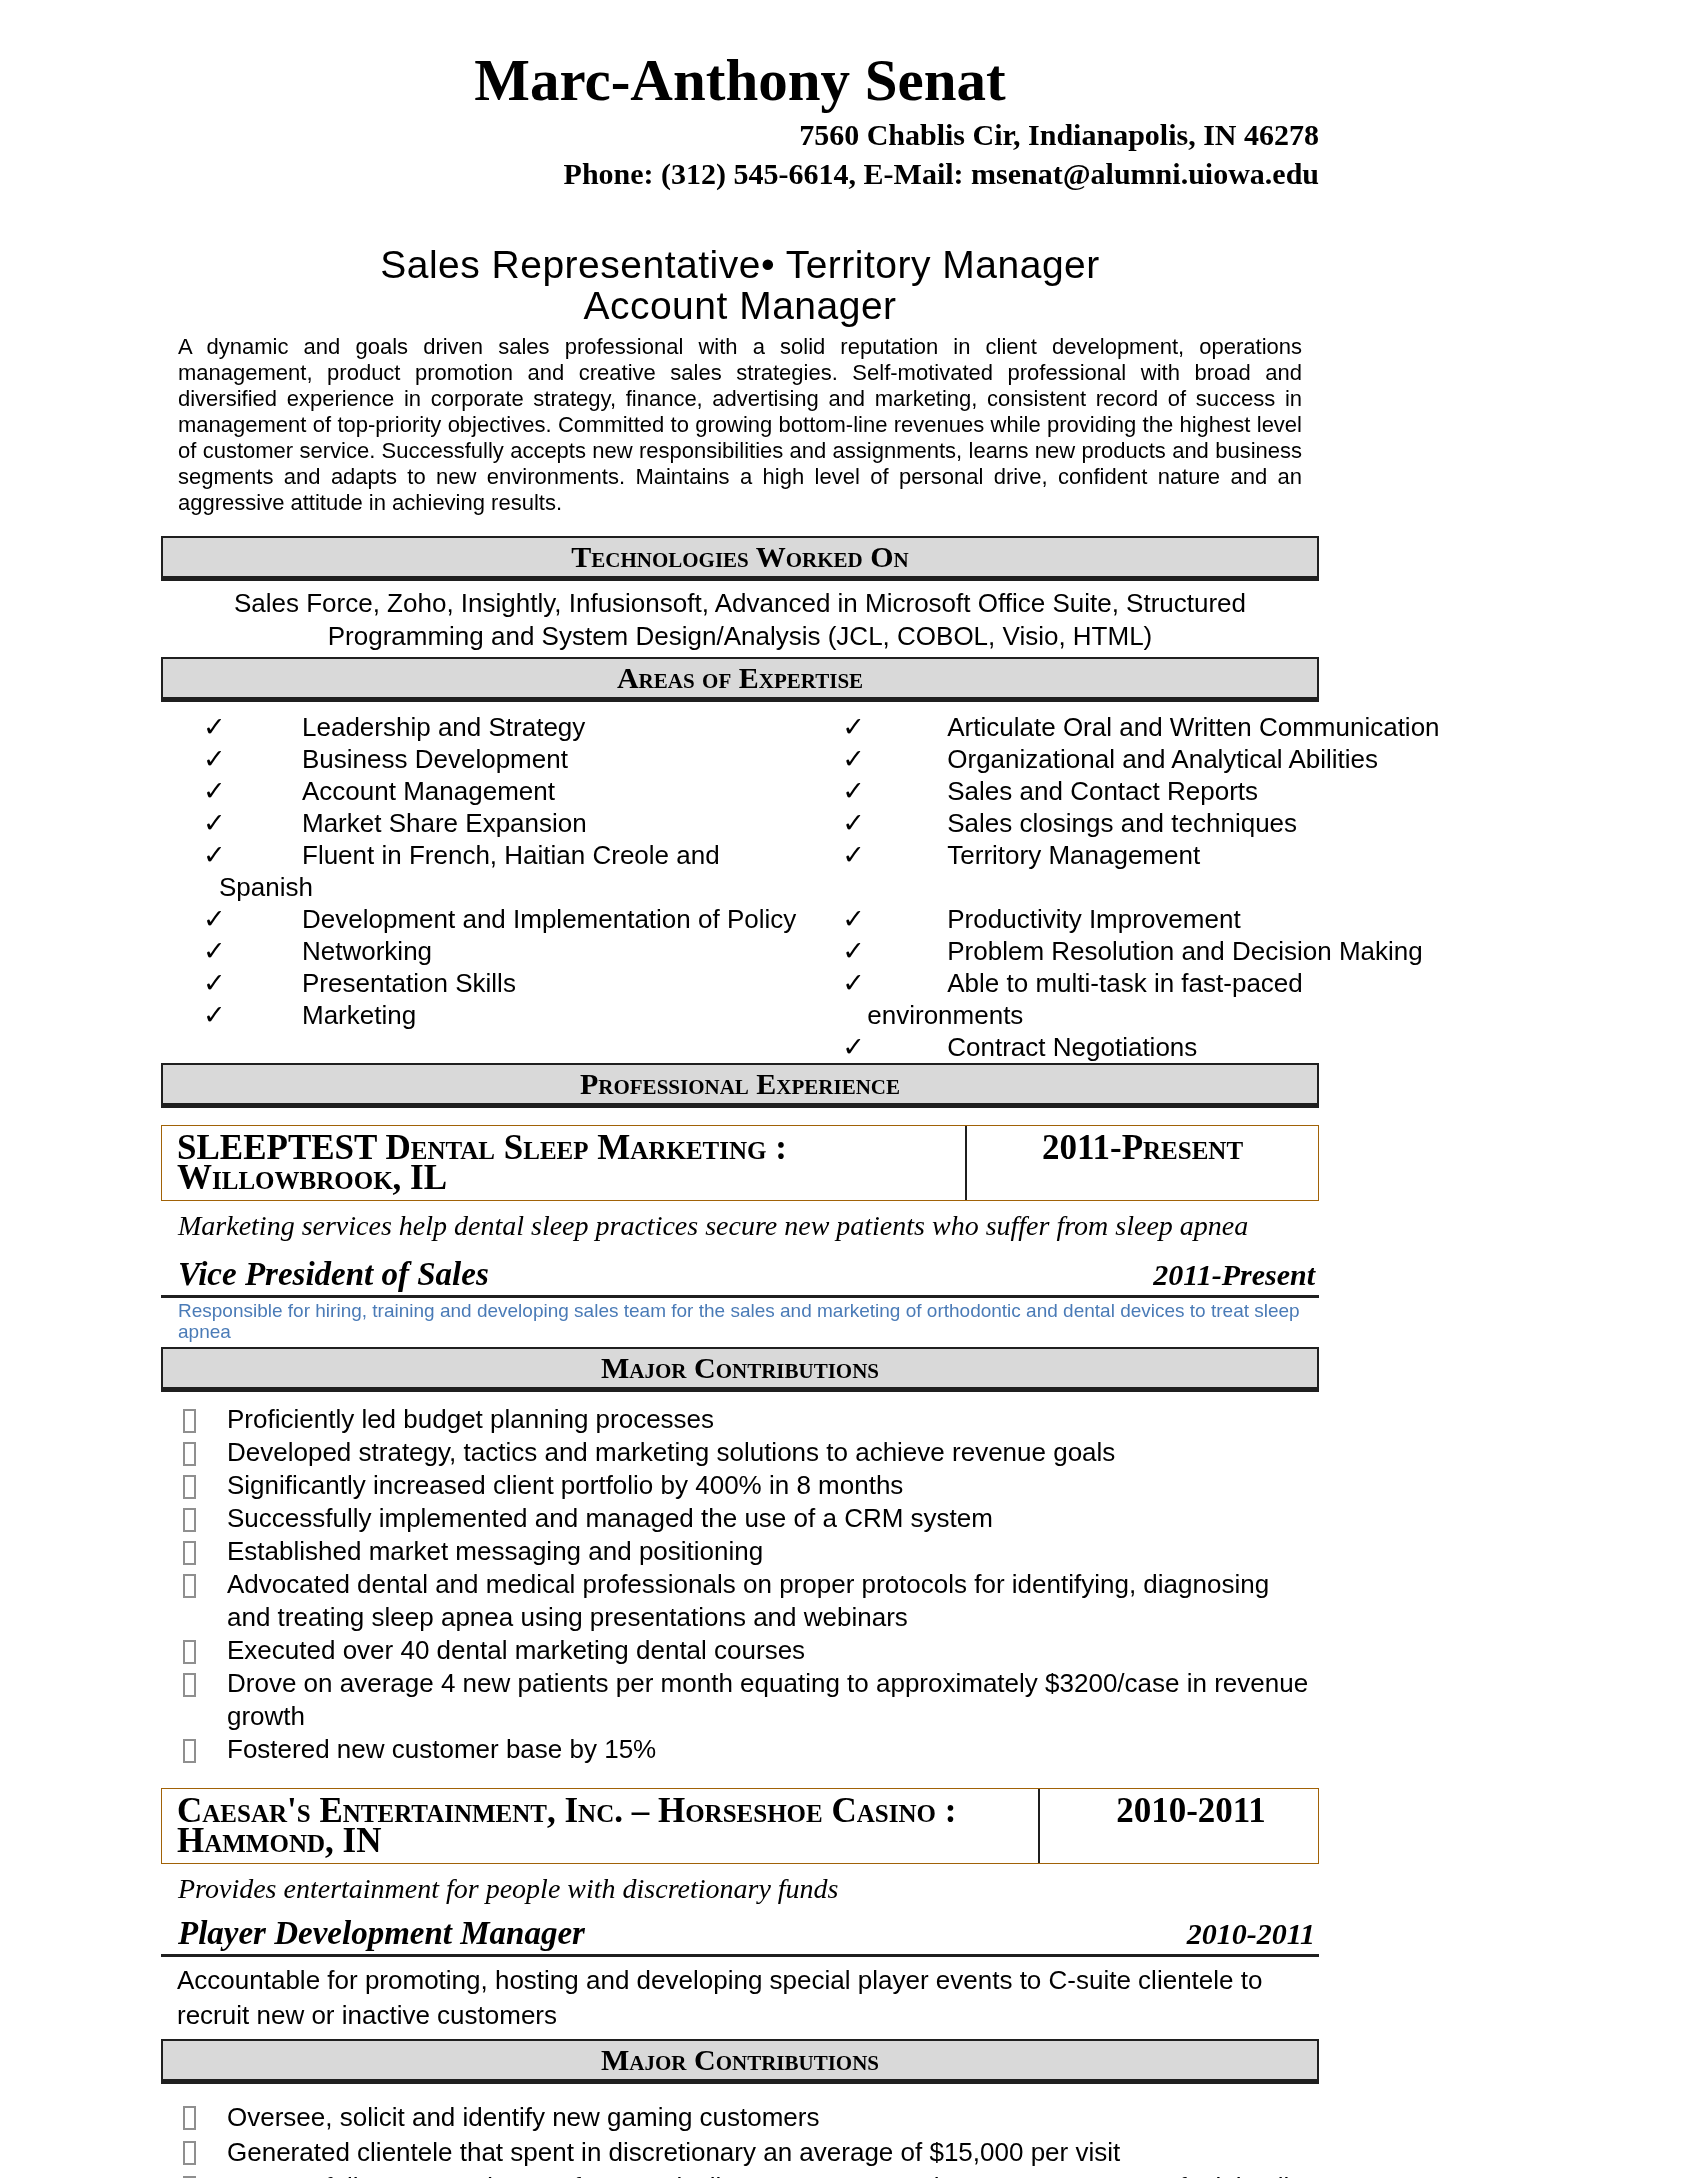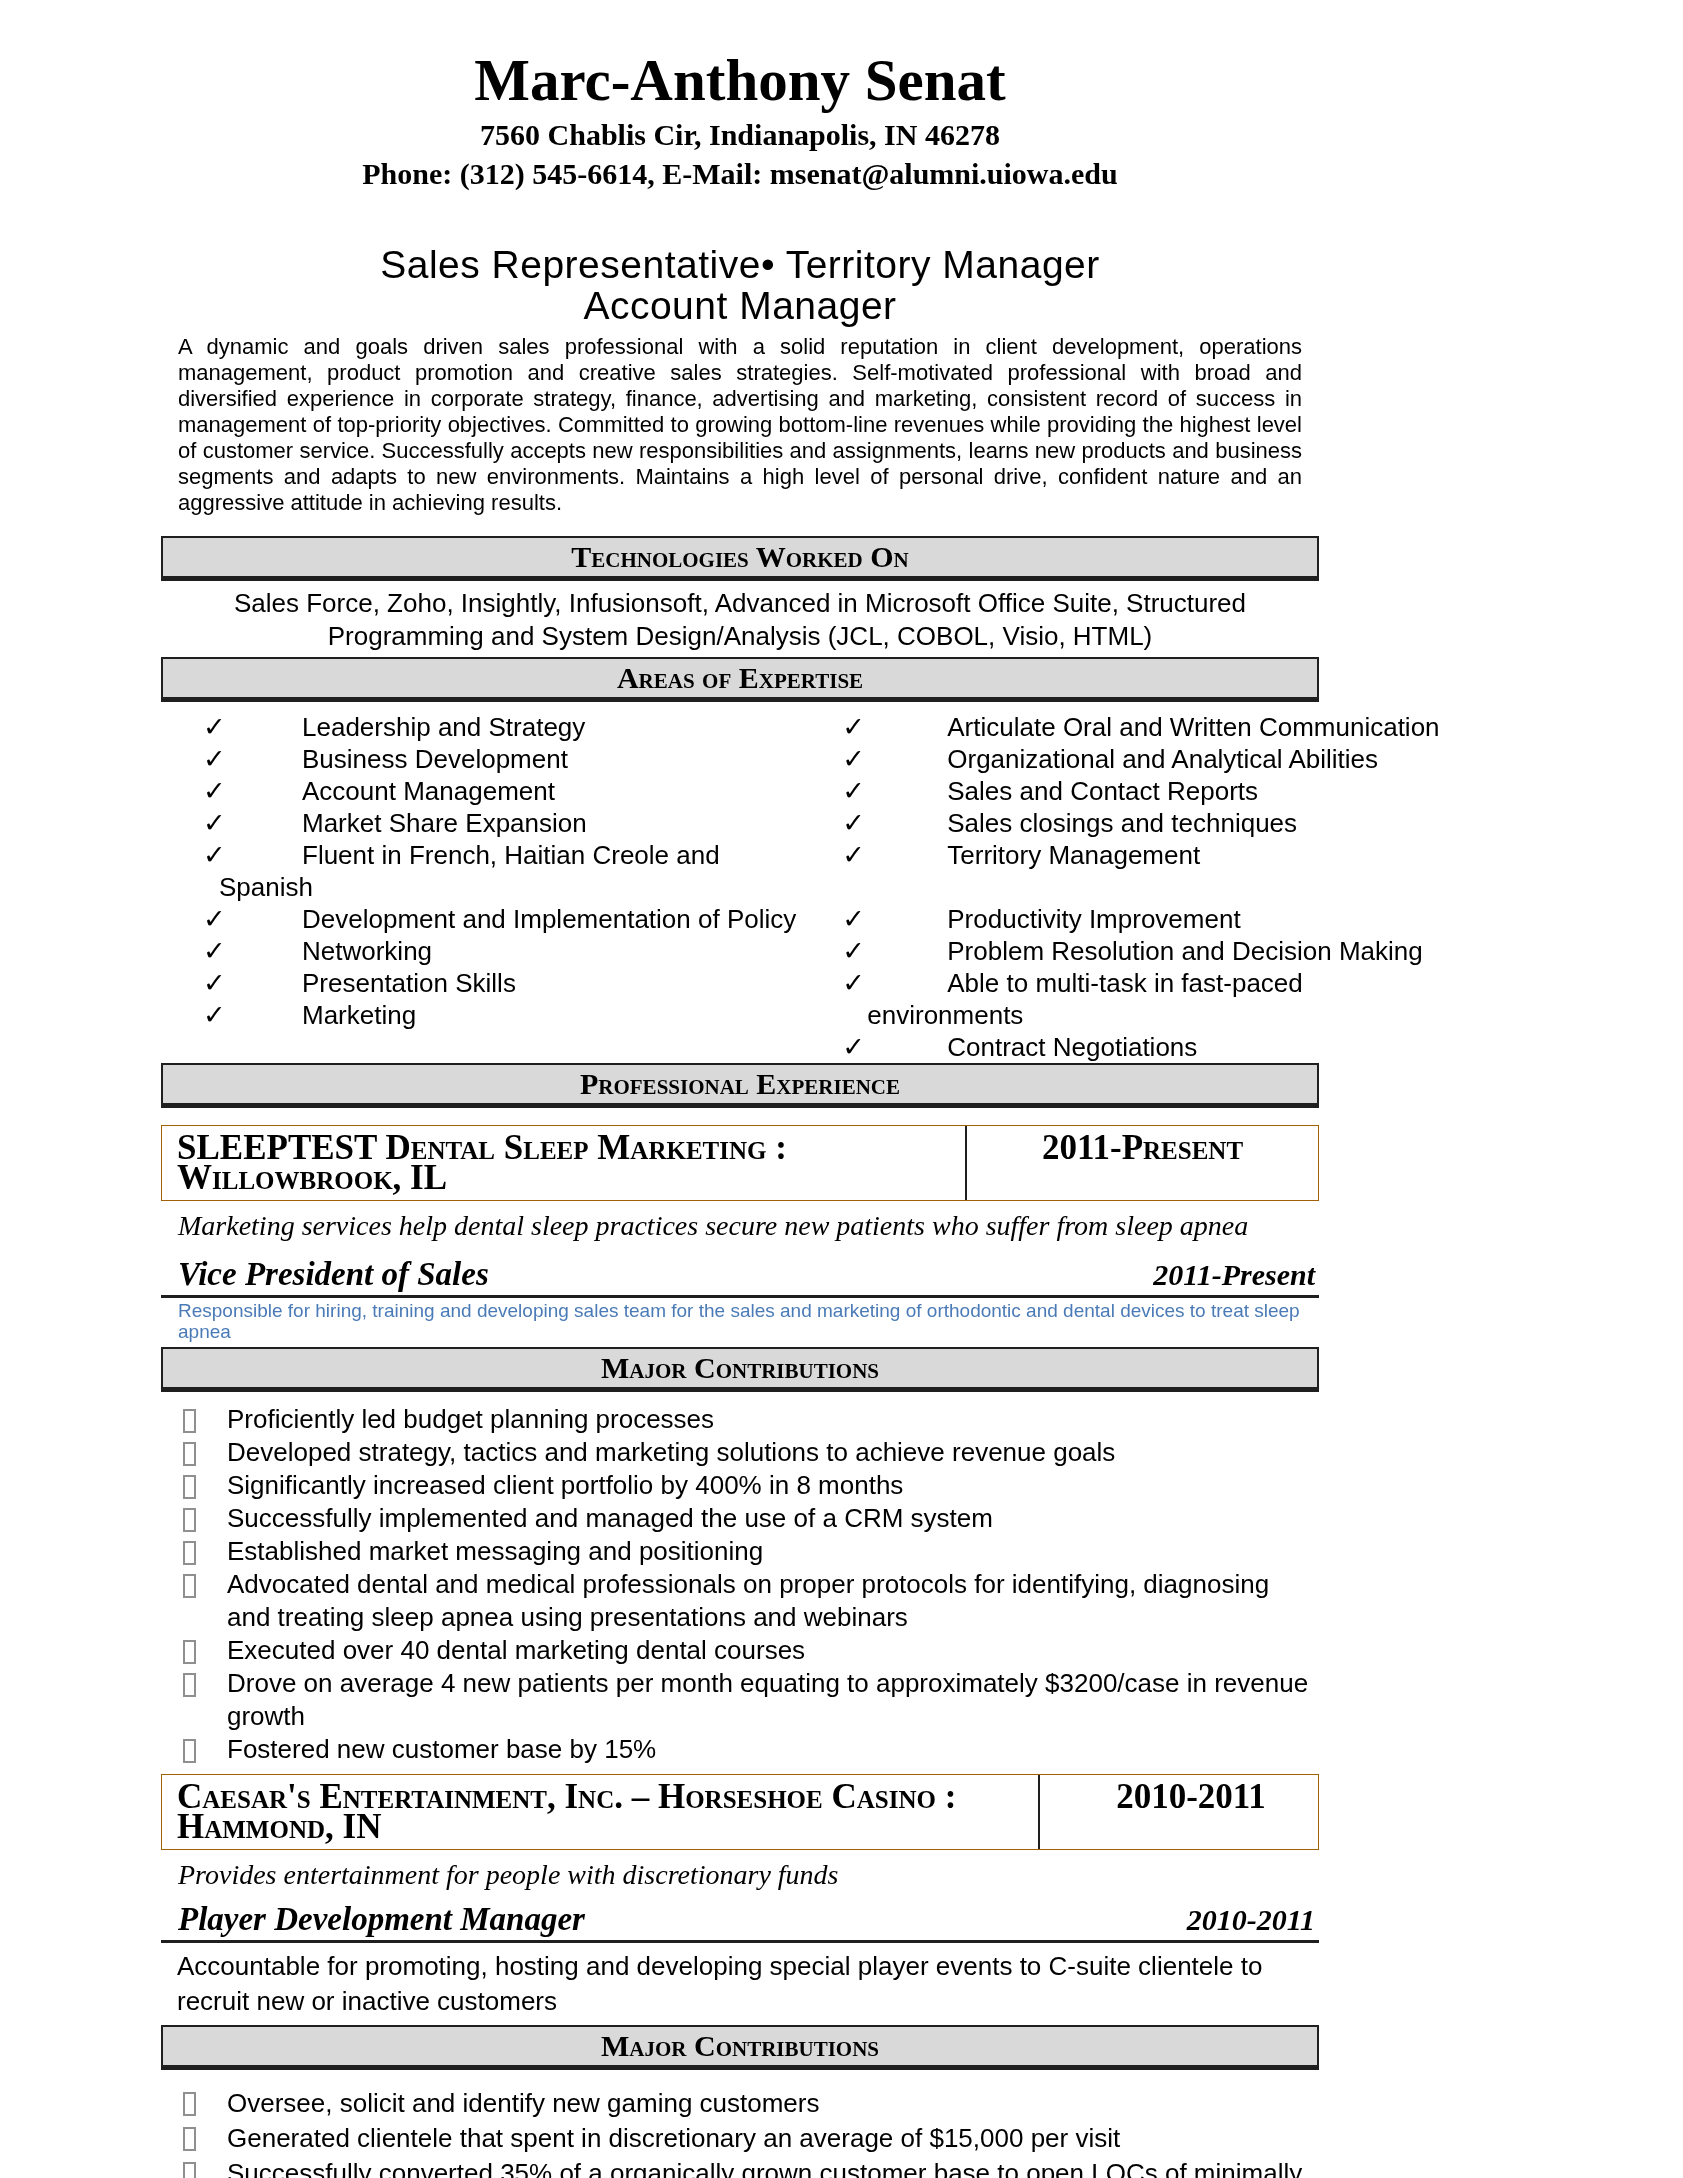--- a/index.html
+++ b/index.html
@@ -4,21 +4,21 @@
 <style>
   html,body{margin:0;padding:0;background:#ffffff;}
   .page{
     width:1480px;height:2178px;background:#ffffff;color:#000;
     font-family:"Liberation Sans",sans-serif;
     position:relative;overflow:hidden;box-sizing:border-box;
     padding:46px 161px 0 161px;
   }
   
   .name{font-family:"Liberation Serif",serif;font-weight:bold;font-size:59px;line-height:69px;text-align:center;}
-  .hline{font-family:"Liberation Serif",serif;font-weight:bold;font-size:30px;line-height:39px;text-align:center;}
+  .hline{font-family:"Liberation Serif",serif;font-weight:bold;font-size:30px;line-height:39px;text-align:right;}
   .subtitle{margin-top:51px;text-align:center;font-size:39px;line-height:41px;letter-spacing:0.5px;}
   .summary{margin:8px 0 0 0;padding:0 17px;font-size:22px;line-height:26px;text-align:justify;}
   
   .bar{
     background:#d9d9d9;border:2px solid #1f1f1f;border-bottom-width:5px;
     text-align:center;font-family:"Liberation Serif",serif;font-variant:small-caps;
     font-weight:bold;font-size:30px;line-height:30px;padding:4px 0 4px 0;
   }
   .bar-tech{margin-top:20px;}
   .bar-exp{margin-top:4px;}
@@ -37,21 +37,21 @@
   .xrow .chk{position:absolute;font-size:27px;}
   .xcol-left  .chk{left:42px;}
   .xcol-right .chk{left:46px;}
   .xcol-left  .xcont{padding-left:58px;}
   .xcol-right .xcont{padding-left:71px;}
   .xspacer{height:32px;}
   
   .comp-row{display:flex;border:1px solid #a16207;font-family:"Liberation Serif",serif;
     font-variant:small-caps;font-weight:bold;font-size:35px;line-height:30px;}
   .comp-row-1{margin-top:17px;}
-  .comp-row-2{margin-top:8px;gap:24px;}
+  .comp-row-2{margin-top:22px;gap:24px;}
   .comp-name{flex:1;padding:7px 0 7px 15px;border-right:2px solid #1f1f1f;}
   .comp-dates{text-align:center;padding:7px 0;}
   .dates-wide{width:351px;}
   .dates-narrow{width:254px;}
   .tagline{margin-top:7px;padding-left:17px;font-family:"Liberation Serif",serif;
     font-style:italic;font-size:28px;line-height:36px;}
   .role-row{display:flex;justify-content:space-between;align-items:baseline;
     border-bottom:3px solid #1f1f1f;padding:0 4px 3px 17px;
     font-family:"Liberation Serif",serif;font-style:italic;font-weight:bold;}
   .role-row-1{margin-top:14px;}

